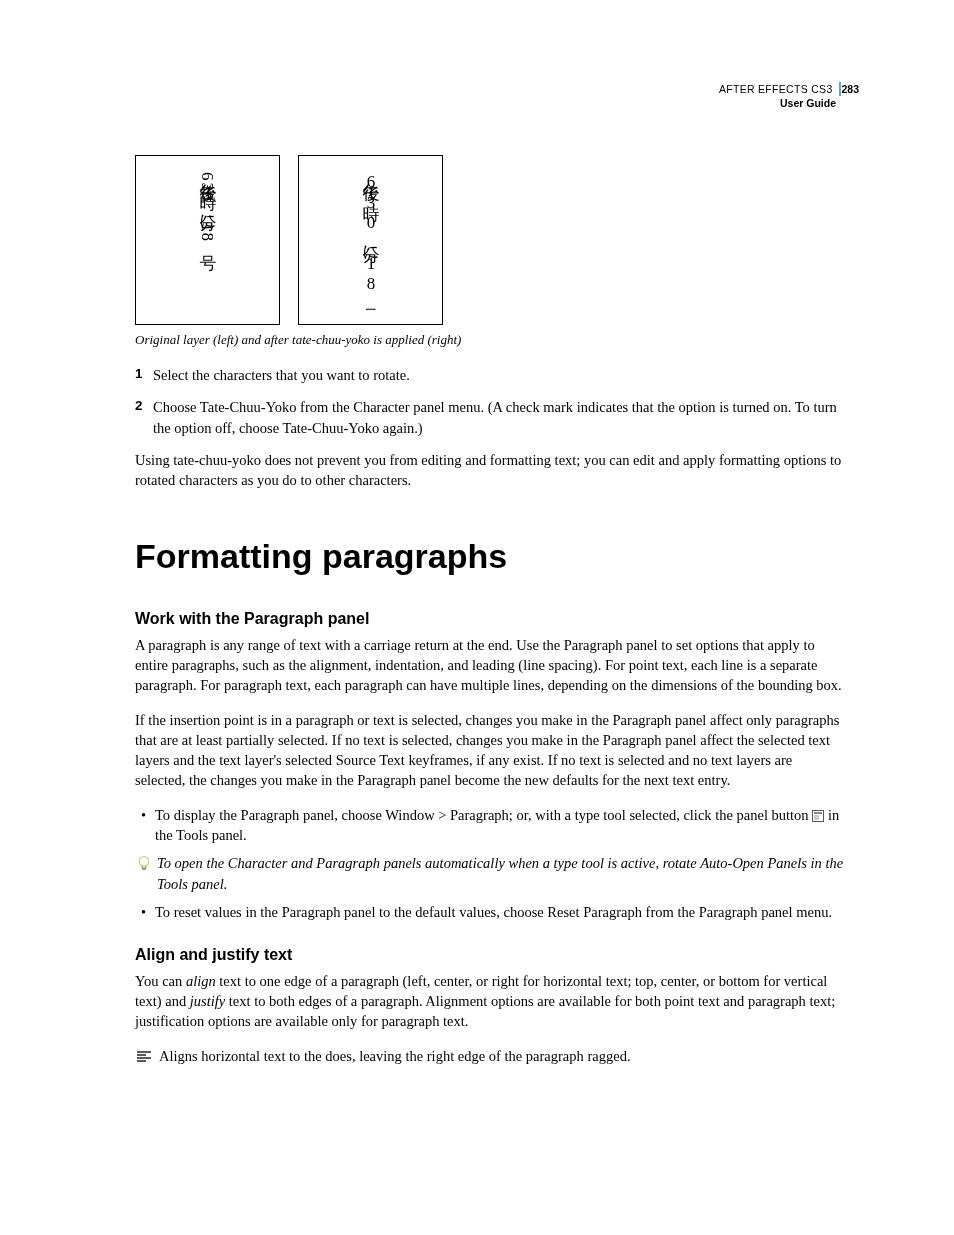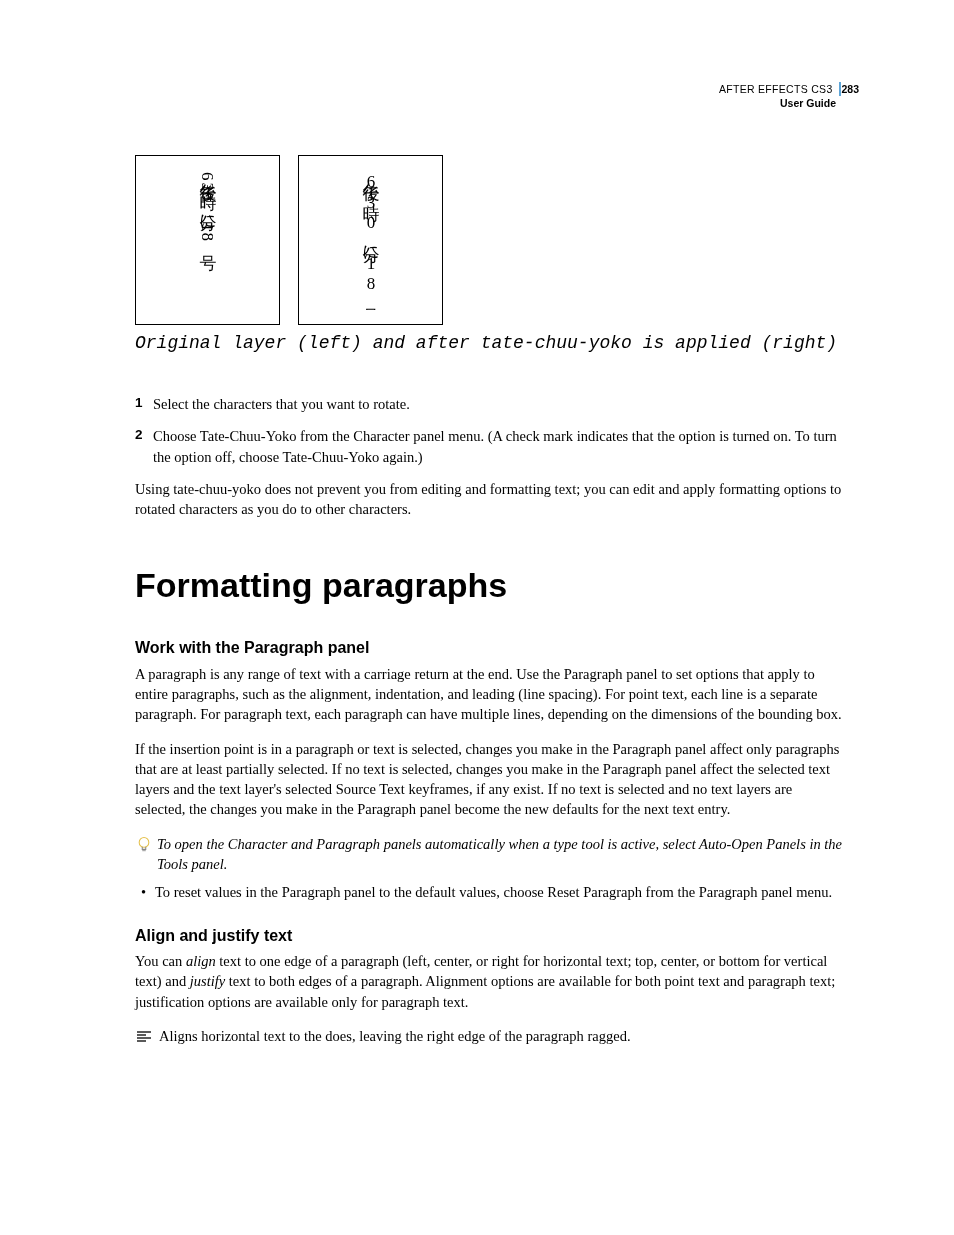--- a/index.html
+++ b/index.html
@@ -68,23 +68,23 @@
     font-family: "MS Mincho", "Hiragino Mincho Pro", serif;
     letter-spacing: 1px;
     height: 140px;
     overflow: hidden;
   }
   .vtext.sideways {
     text-orientation: mixed;
   }
   .caption {
     font-style: italic;
-    font-size: 18px;
-    margin: 5px 0 38px 0;
-    font-family: Liberation Mono, monospace;
+    font-size: 13px;
+    margin: 5px 0 16px 0;
+    font-family: Liberation Serif, serif;
   }
   .numstep {
     margin: 0 0 12px 0;
     display: flex;
   }
   .numstep .n {
     font-family: "Myriad Pro", Arial, sans-serif;
     font-weight: bold;
     font-size: 13.5px;
     width: 18px;
@@ -194,30 +194,39 @@
     </div>
 
     <p class="bodytext">Using tate-chuu-yoko does not prevent you from editing and formatting text; you can edit and apply formatting options to rotated characters as you do to other characters.</p>
 
     <h1 class="section">Formatting paragraphs</h1>
 
     <h2 class="subhead">Work with the Paragraph panel</h2>
     <p class="bodytext">A paragraph is any range of text with a carriage return at the end. Use the Paragraph panel to set options that apply to entire paragraphs, such as the alignment, indentation, and leading (line spacing). For point text, each line is a separate paragraph. For paragraph text, each paragraph can have multiple lines, depending on the dimensions of the bounding box.</p>
     <p class="bodytext">If the insertion point is in a paragraph or text is selected, changes you make in the Paragraph panel affect only paragraphs that are at least partially selected. If no text is selected, changes you make in the Paragraph panel affect the selected text layers and the text layer's selected Source Text keyframes, if any exist. If no text is selected and no text layers are selected, the changes you make in the Paragraph panel become the new defaults for the next text entry.</p>
 
+    <ul class="bullets">
+      <li>
+        <span>To display the Paragraph panel, choose Window &gt; Paragraph; or, with a type tool selected, click the panel button </span><span class="iconbox"><svg viewBox="0 0 12 12" width="12" height="12">
+              <rect x="0.5" y="0.5" width="11" height="11" fill="none" stroke="#555" stroke-width="1"></rect>
+              <rect x="2" y="2" width="8" height="2" fill="#888"></rect>
+              <rect x="2" y="5" width="5" height="5" fill="#ccc"></rect>
+            </svg></span><span> in the Tools panel.</span>
+      </li>
+    </ul>
 
     <div class="tip">
       <span class="bulb">
         <svg viewBox="0 0 16 20" width="14" height="18">
           <circle cx="8" cy="7" r="5.5" fill="none" stroke="#e5c14c" stroke-width="1.2"></circle>
           <path d="M6 12 L6 15 L10 15 L10 12" fill="none" stroke="#888" stroke-width="1.2"></path>
           <line x1="6" y1="16.5" x2="10" y2="16.5" stroke="#888" stroke-width="1"></line>
         </svg>
       </span>
-      <span>To open the Character and Paragraph panels automatically when a type tool is active, select Auto-Open Panels in the Tools panel.</span>
+      <span>To open the Character and Paragraph panels automatically when a type tool is active, rotate Auto-Open Panels in the Tools panel.</span>
     </div>
 
     <ul class="bullets">
       <li>To reset values in the Paragraph panel to the default values, choose Reset Paragraph from the Paragraph panel menu.</li>
     </ul>
 
     <h2 class="subhead">Align and justify text</h2>
     <p class="bodytext">
       <span>You can </span><em>align</em><span> text to one edge of a paragraph (left, center, or right for horizontal text; top, center, or bottom for vertical text) and </span><em>justify</em><span> text to both edges of a paragraph. Alignment options are available for both point text and paragraph text; justification options are available only for paragraph text.</span>
     </p>

